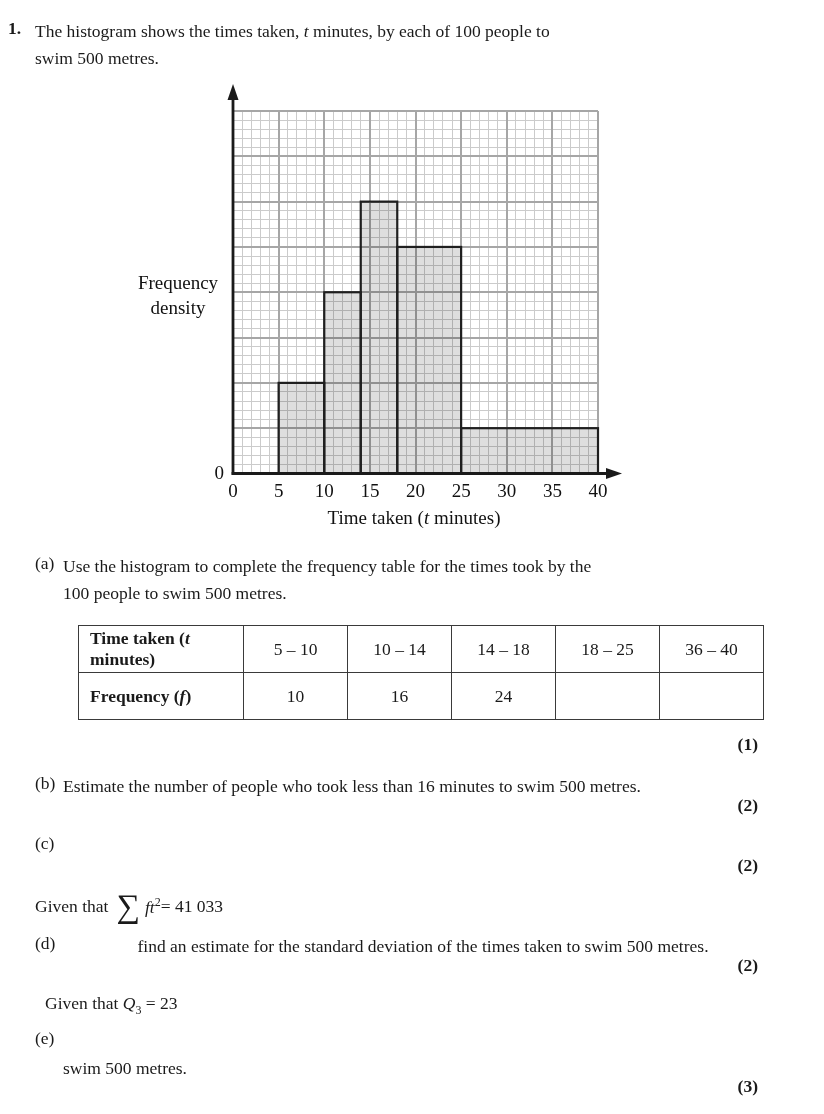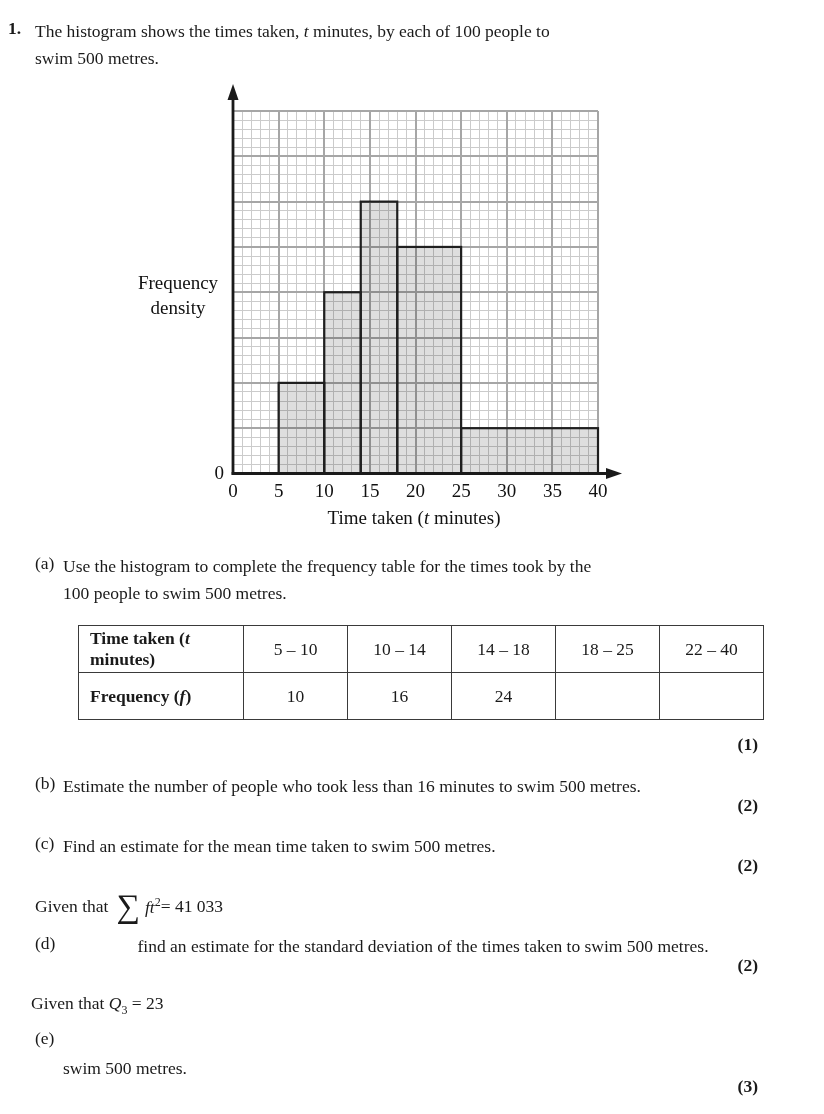--- a/index.html
+++ b/index.html
@@ -198,55 +198,54 @@
   </div>
 
   <table class="ftable">
     <tbody>
         <tr>
       <td class="rowlab"><span>Time taken (</span><span class="it">t</span><span> minutes)</span></td>
       <td class="cell">5 – 10</td>
       <td class="cell">10 – 14</td>
       <td class="cell">14 – 18</td>
       <td class="cell">18 – 25</td>
-      <td class="cell">22 – 40</td>
+      <td class="cell">36 – 40</td>
     </tr>
     <tr>
       <td class="rowlab"><span>Frequency (</span><span class="it">f</span><span>)</span></td>
       <td class="cell">10</td>
       <td class="cell">16</td>
       <td class="cell">24</td>
       <td class="cell"></td>
       <td class="cell"></td>
     </tr>
   </tbody>
     </table>
 
   <div class="marks" style="top:734px;">(1)</div>
 
   <div class="part-label" style="top:773px;">(b)</div>
   <div class="part-text" style="top:773px;width:720px;">Estimate the number of people who took less than 16 minutes to swim 500 metres.</div>
   <div class="marks" style="top:795px;">(2)</div>
 
   <div class="part-label" style="top:833px;">(c)</div>
-  <div class="part-text" style="top:833px;width:720px;">Find an estimate for the mean time taken to swim 500 metres.</div>
   <div class="marks" style="top:855px;">(2)</div>
 
   <div class="given" style="top:889px;height:34px;">
     <span>Given that</span>
     <span class="sigma">∑</span>
     <span class="formula"><span class="it">ft</span><sup>2</sup></span>
     <span style="">= 41 033</span>
   </div>
 
   <div class="part-label" style="top:933px;">(d)</div>
   <div class="part-text" style="top:933px;width:720px;text-align:center;">find an estimate for the standard deviation of the times taken to swim 500 metres.</div>
   <div class="marks" style="top:955px;">(2)</div>
 
-  <div class="abs" style="left:31px;top:993px;">
+  <div class="abs" style="left:45px;top:993px;">
     <span>Given that </span><span class="it">Q</span><sub class="q3">3</sub><span> = 23</span>
   </div>
 
   <div class="part-label" style="top:1028px;">(e)</div>
   <div class="part-text" style="top:1028px;width:700px;">
     <br>
     <span>swim 500 metres.</span>
   </div>
   <div class="marks" style="top:1076px;">(3)</div>
 

